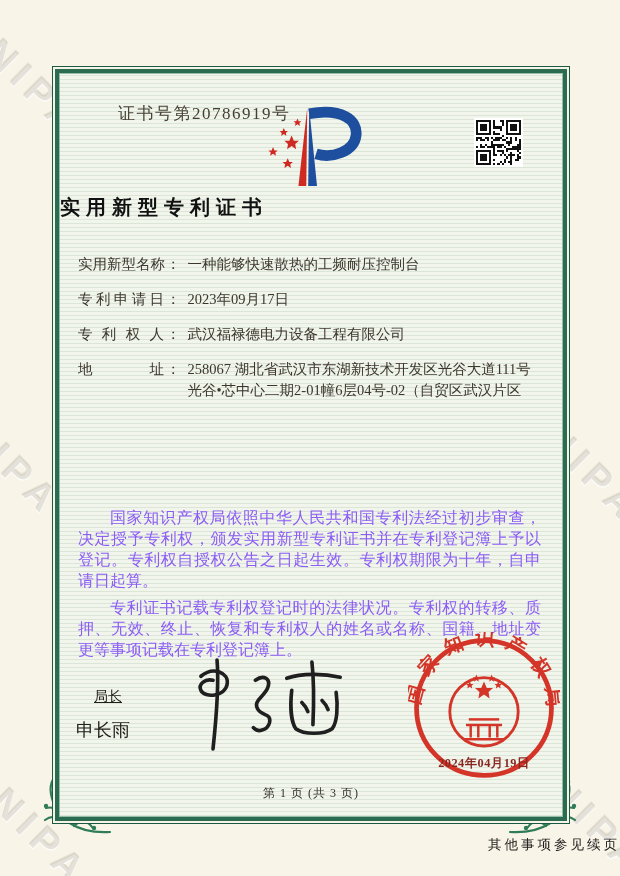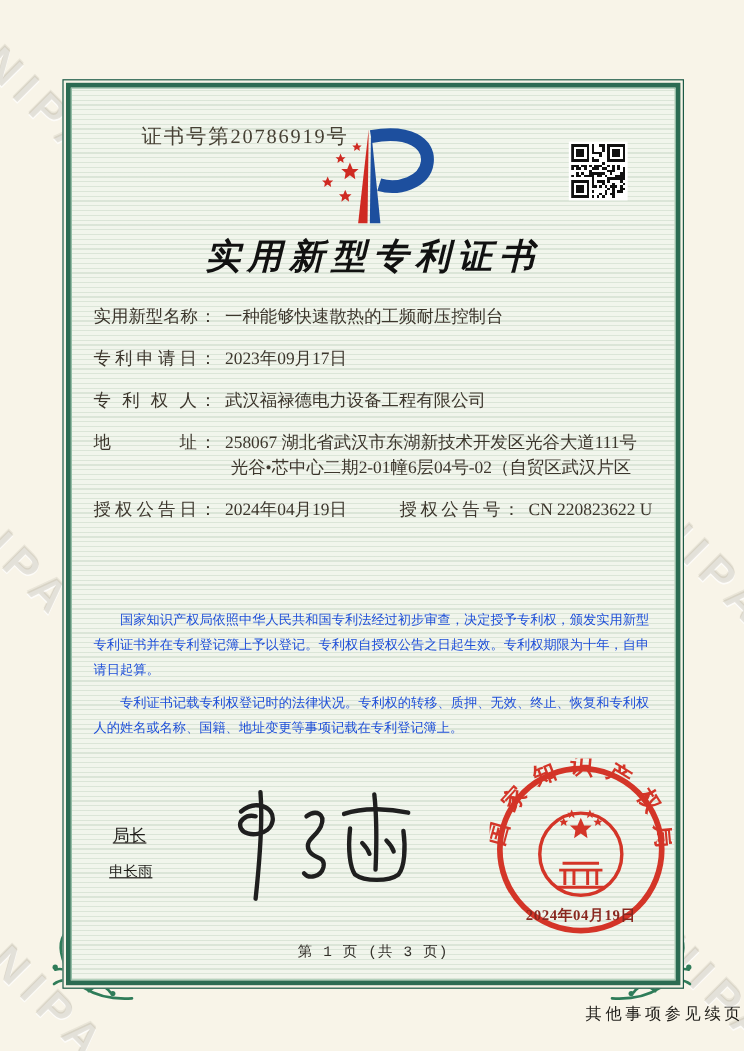--- a/index.html
+++ b/index.html
@@ -48,52 +48,51 @@
 
   
   .cert-no{
     position:absolute;left:18px;top:28px;
     font-size:17px;letter-spacing:1.5px;color:#464034;margin-left:40px;
   }
   .logo{position:absolute;left:203px;top:32px;width:108px;height:84px;}
   .qr{position:absolute;left:414px;top:44px;width:45px;height:45px;background:#fff;padding:2px;}
   .title{
     position:absolute;left:0;top:120px;width:100%;
-    text-align:center;font-size:29px;font-weight:bold;color:#111;
+    font-size:20px;font-weight:bold;color:#111;
     letter-spacing:6px;
-    font-style:italic;
   }
 
   
   .fields{position:absolute;left:18px;right:14px;top:180px;font-size:14.5px;color:#3c362c;}
   .row{margin-bottom:14px;line-height:21px;white-space:nowrap;}
   .lbl{display:inline-block;width:86px;text-align:justify;text-align-last:justify;vertical-align:top;}
   .colon{display:inline-block;margin:0 7px 0 2px;vertical-align:top;}
-  .val{display:inline-block;vertical-align:top;white-space:normal;text-align:center;}
+  .val{display:inline-block;vertical-align:top;white-space:normal;}
   .row-grant .pair2{margin-left:44px;}
   .row-grant .lbl2{display:inline-block;width:84px;text-align:justify;text-align-last:justify;}
 
   
   .paras{position:absolute;left:18px;right:21px;top:433px;
-    font-size:11px;line-height:21px;color:#1d4ed8;text-align:justify;}
+    font-size:16px;line-height:21px;color:#8b5cf6;text-align:justify;}
   .paras p{margin:0 0 6px 0;text-indent:2em;}
 
   
   .sig-title{position:absolute;left:34px;top:614px;font-size:14px;
     font-family:"Liberation Sans","DejaVu Sans",sans-serif;color:#22201c;text-decoration:underline;}
-  .sig-name{position:absolute;left:31px;top:644px;font-size:12px;
-    font-family:"Liberation Sans","DejaVu Sans",sans-serif;color:#22201c;text-decoration:underline;}
+  .sig-name{position:absolute;left:16px;top:644px;font-size:18px;
+    font-family:"Liberation Sans","DejaVu Sans",sans-serif;color:#22201c;}
   .sig-script{position:absolute;left:122px;top:576px;width:168px;height:108px;}
 
   
   .seal{position:absolute;left:348px;top:558px;width:152px;height:152px;}
 
   
   .page-info{position:absolute;left:0;bottom:14px;width:100%;text-align:center;
-    font-size:12px;color:#33302a;letter-spacing:1px;font-family:Liberation Mono, monospace;}
+    font-size:12px;color:#33302a;letter-spacing:1px;}
   .footer-note{position:absolute;left:0;top:836px;width:100%;text-align:right;
     font-size:13.5px;letter-spacing:3px;color:#22201c;}
 </style>
 </head>
 <body>
 
 <div class="page">
 
   <div class="wm wm1">CNIPA</div>
   <div class="wm wm2">CNIPA</div>
@@ -291,23 +290,20 @@
         </div>
         <div class="row">
           <span class="lbl">专利申请日</span><span class="colon">：</span><span class="val">2023年09月17日</span>
         </div>
         <div class="row">
           <span class="lbl">专利权人</span><span class="colon">：</span><span class="val">武汉福禄德电力设备工程有限公司</span>
         </div>
         <div class="row row-address">
           <span class="lbl">地址</span><span class="colon">：</span><span class="val"><span>258067 湖北省武汉市东湖新技术开发区光谷大道111号</span><br><span>光谷•芯中心二期2-01幢6层04号-02（自贸区武汉片区</span></span>
         </div>
-        <div class="row row-grant">
-          <span class="lbl">授权公告日</span><span class="colon">：</span><span class="val">2024年04月19日</span><span class="pair2"><span class="lbl2">授权公告号</span><span class="colon">：</span><span class="val">CN 220823622 U</span></span>
-        </div>
       </div>
 
       <div class="paras">
         <p>国家知识产权局依照中华人民共和国专利法经过初步审查，决定授予专利权，颁发实用新型专利证书并在专利登记簿上予以登记。专利权自授权公告之日起生效。专利权期限为十年，自申请日起算。</p>
         <p>专利证书记载专利权登记时的法律状况。专利权的转移、质押、无效、终止、恢复和专利权人的姓名或名称、国籍、地址变更等事项记载在专利登记簿上。</p>
       </div>
 
       <div class="sig-title">局长</div>
       <div class="sig-name">申长雨</div>
 

